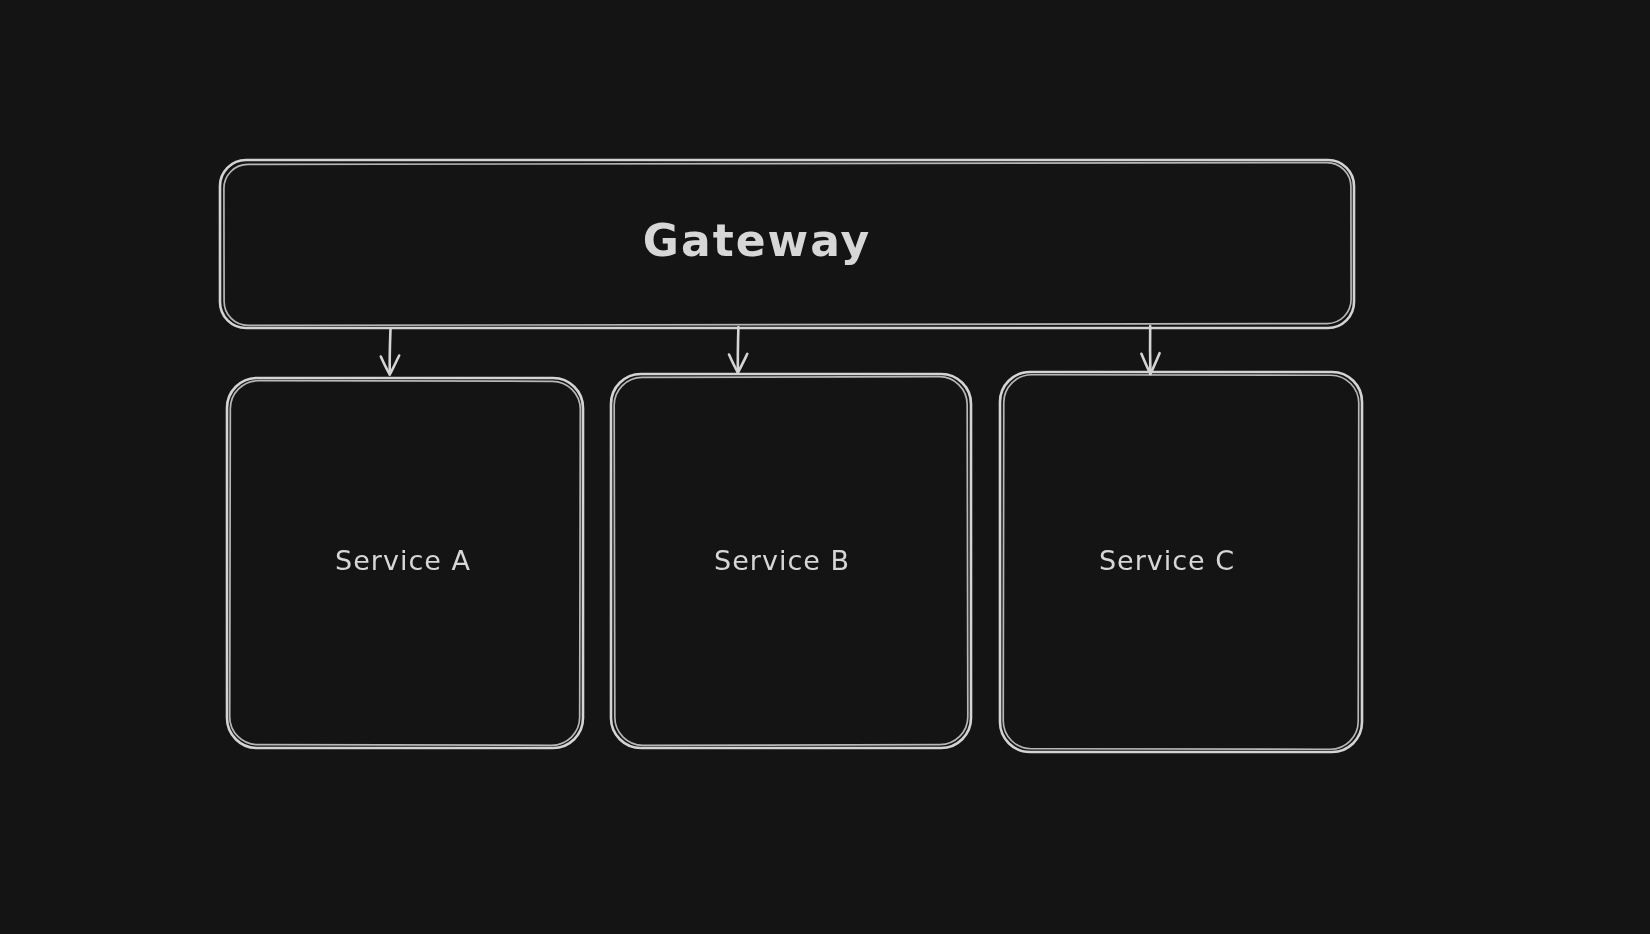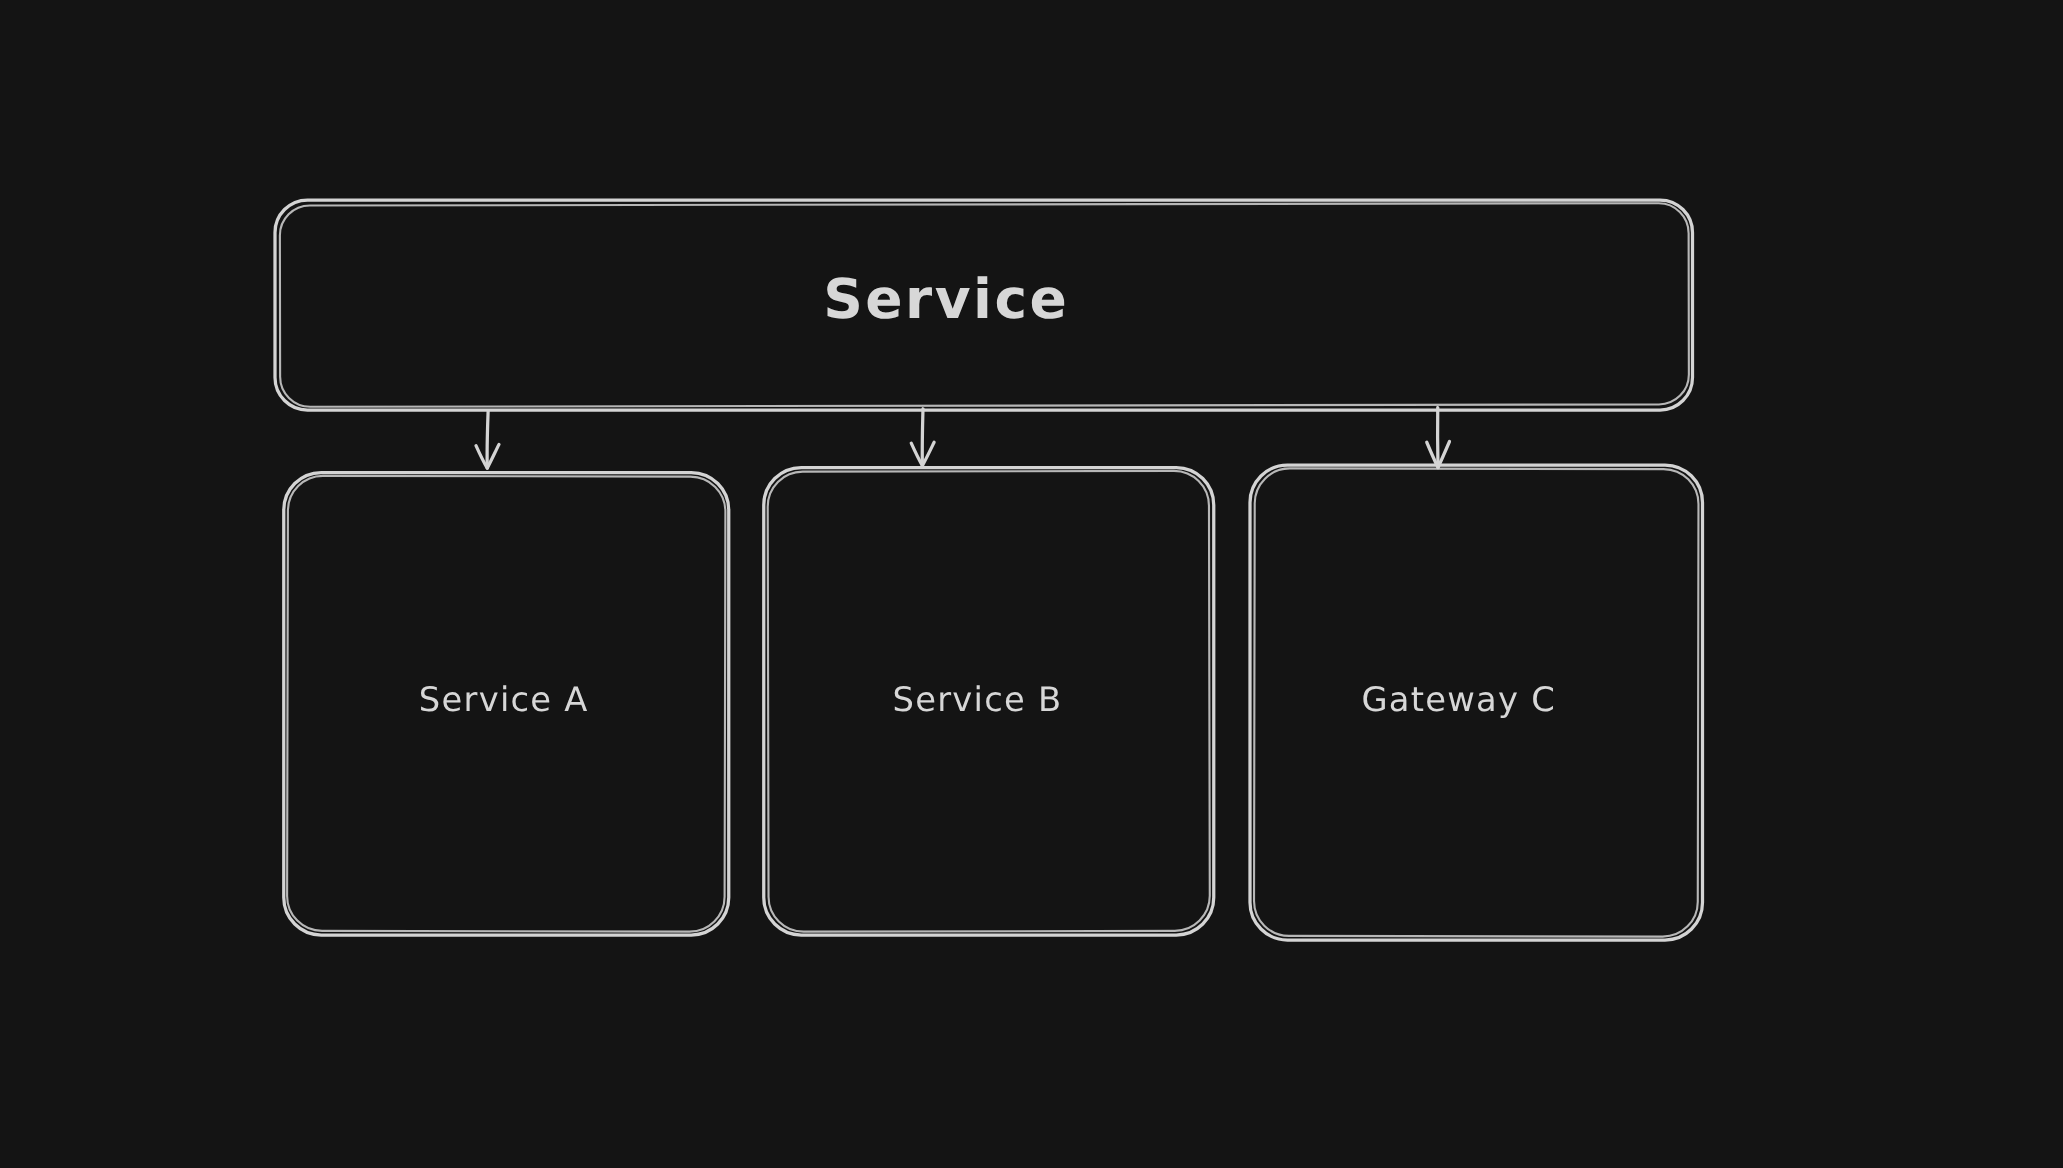--- a/index.html
+++ b/index.html
@@ -87,21 +87,21 @@
       <rect class="pass1" x="611" y="374" width="360" height="374" rx="30" ry="30"></rect>
       <rect class="pass2" x="614.5" y="377" width="353" height="368" rx="28" ry="28" transform="rotate(-0.12 791 561)"></rect>
     </g>
 
     <g>
       <rect class="pass1" x="1000" y="372" width="362" height="380" rx="30" ry="30"></rect>
       <rect class="pass2" x="1003.5" y="375" width="355" height="374" rx="28" ry="28" transform="rotate(0.1 1181 562)"></rect>
     </g>
   </svg>
 
-  <div class="label label-gateway" style="left:757px; top:240px;">Service</div>
+  <div class="label label-gateway" style="left:757px; top:240px;">Gateway</div>
 
   <div class="label label-service" style="left:403px; top:560px;">Service A</div>
 
   <div class="label label-service" style="left:782px; top:560px;">Service B</div>
 
-  <div class="label label-service" style="left:1167px; top:560px;">Gateway C</div>
+  <div class="label label-service" style="left:1167px; top:560px;">Service C</div>
 
 </div>
 
 </body></html>

